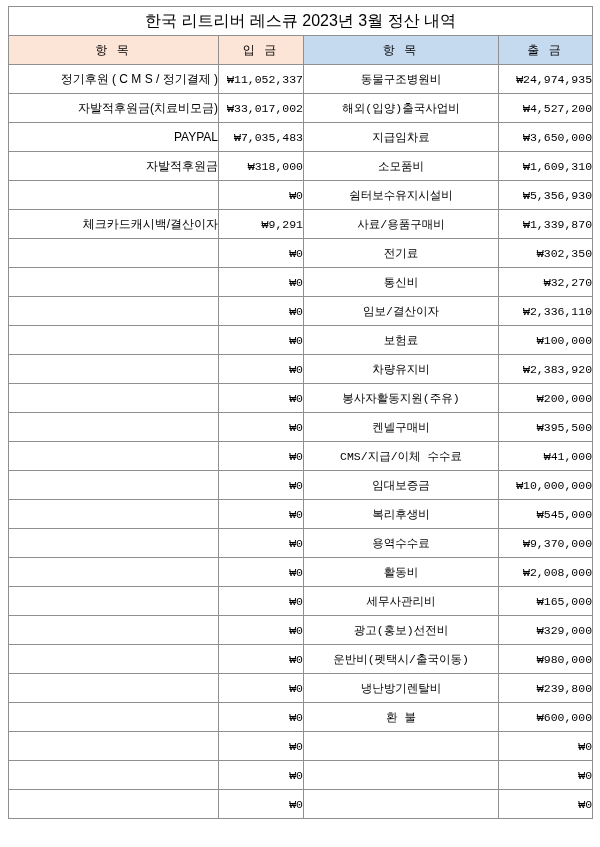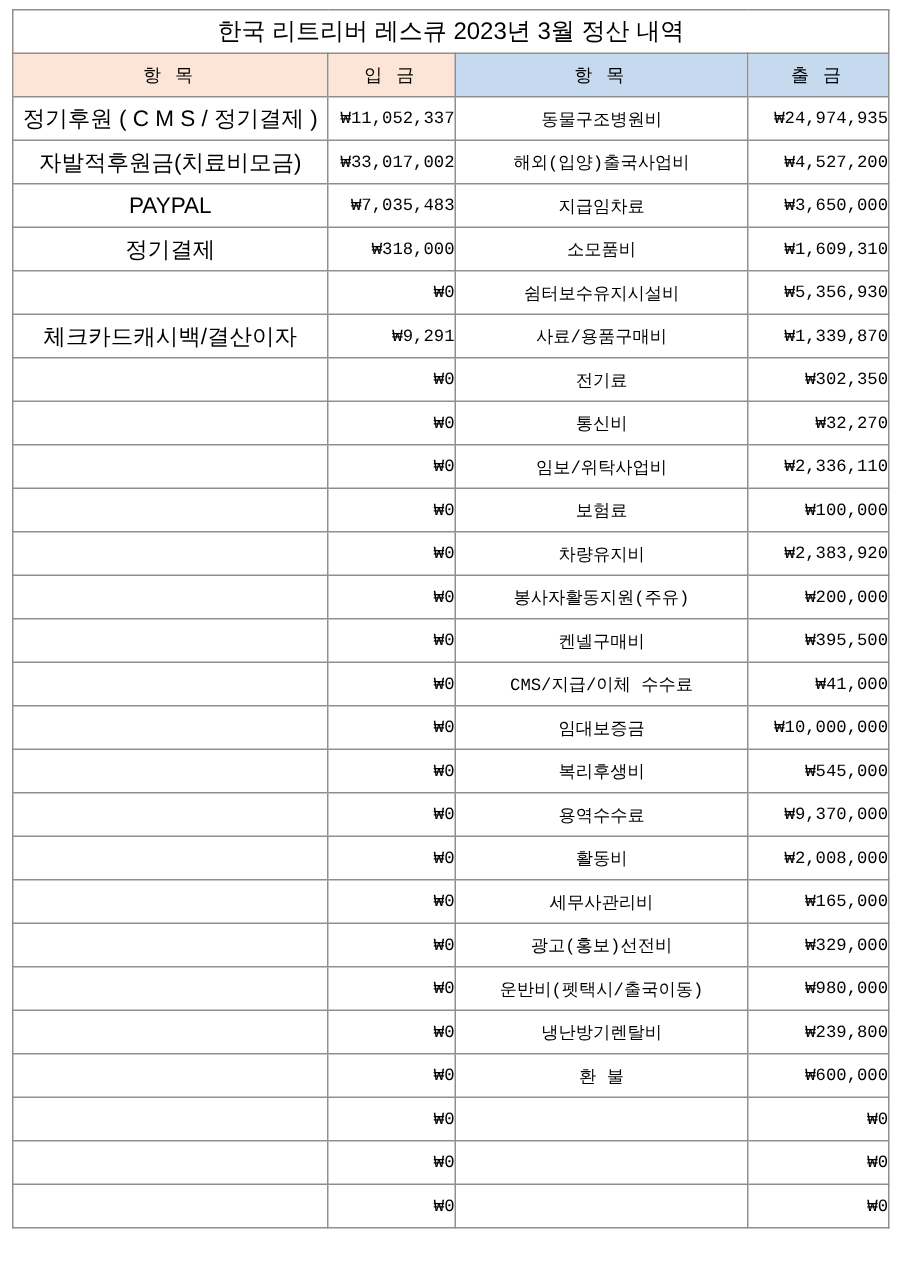--- a/index.html
+++ b/index.html
@@ -44,22 +44,22 @@
   }
   .hdr {
     text-align: center;
     font-size: 12px;
     font-weight: normal;
     letter-spacing: 3px;
   }
   .hdr-left { background: #fce4d6; }
   .hdr-right { background: #c5d9ef; }
   .c-item {
-    text-align: center;
-    font-size: 15px;
+    text-align: right;
+    font-size: 12px;
   }
   .c-amt {
     text-align: right;
     font-size: 11.5px;
     padding-right: 8px;
     font-family: Liberation Mono, monospace;
   }
   .c-item-r {
     text-align: center;
     font-size: 11.5px;
@@ -120,21 +120,21 @@
         <td class="c-item-r">해외(입양)출국사업비</td>
         <td class="c-amt">₩4,527,200</td>
       </tr>
       <tr>
         <td class="c-item">PAYPAL</td>
         <td class="c-amt">₩7,035,483</td>
         <td class="c-item-r">지급임차료</td>
         <td class="c-amt">₩3,650,000</td>
       </tr>
       <tr>
-        <td class="c-item">정기결제</td>
+        <td class="c-item">자발적후원금</td>
         <td class="c-amt">₩318,000</td>
         <td class="c-item-r">소모품비</td>
         <td class="c-amt">₩1,609,310</td>
       </tr>
       <tr>
         <td class="c-item"></td>
         <td class="c-amt">₩0</td>
         <td class="c-item-r">쉼터보수유지시설비</td>
         <td class="c-amt">₩5,356,930</td>
       </tr>
@@ -152,21 +152,21 @@
       </tr>
       <tr>
         <td class="c-item"></td>
         <td class="c-amt">₩0</td>
         <td class="c-item-r">통신비</td>
         <td class="c-amt">₩32,270</td>
       </tr>
       <tr>
         <td class="c-item"></td>
         <td class="c-amt">₩0</td>
-        <td class="c-item-r">임보/위탁사업비</td>
+        <td class="c-item-r">임보/결산이자</td>
         <td class="c-amt">₩2,336,110</td>
       </tr>
       <tr>
         <td class="c-item"></td>
         <td class="c-amt">₩0</td>
         <td class="c-item-r">보험료</td>
         <td class="c-amt">₩100,000</td>
       </tr>
       <tr>
         <td class="c-item"></td>

